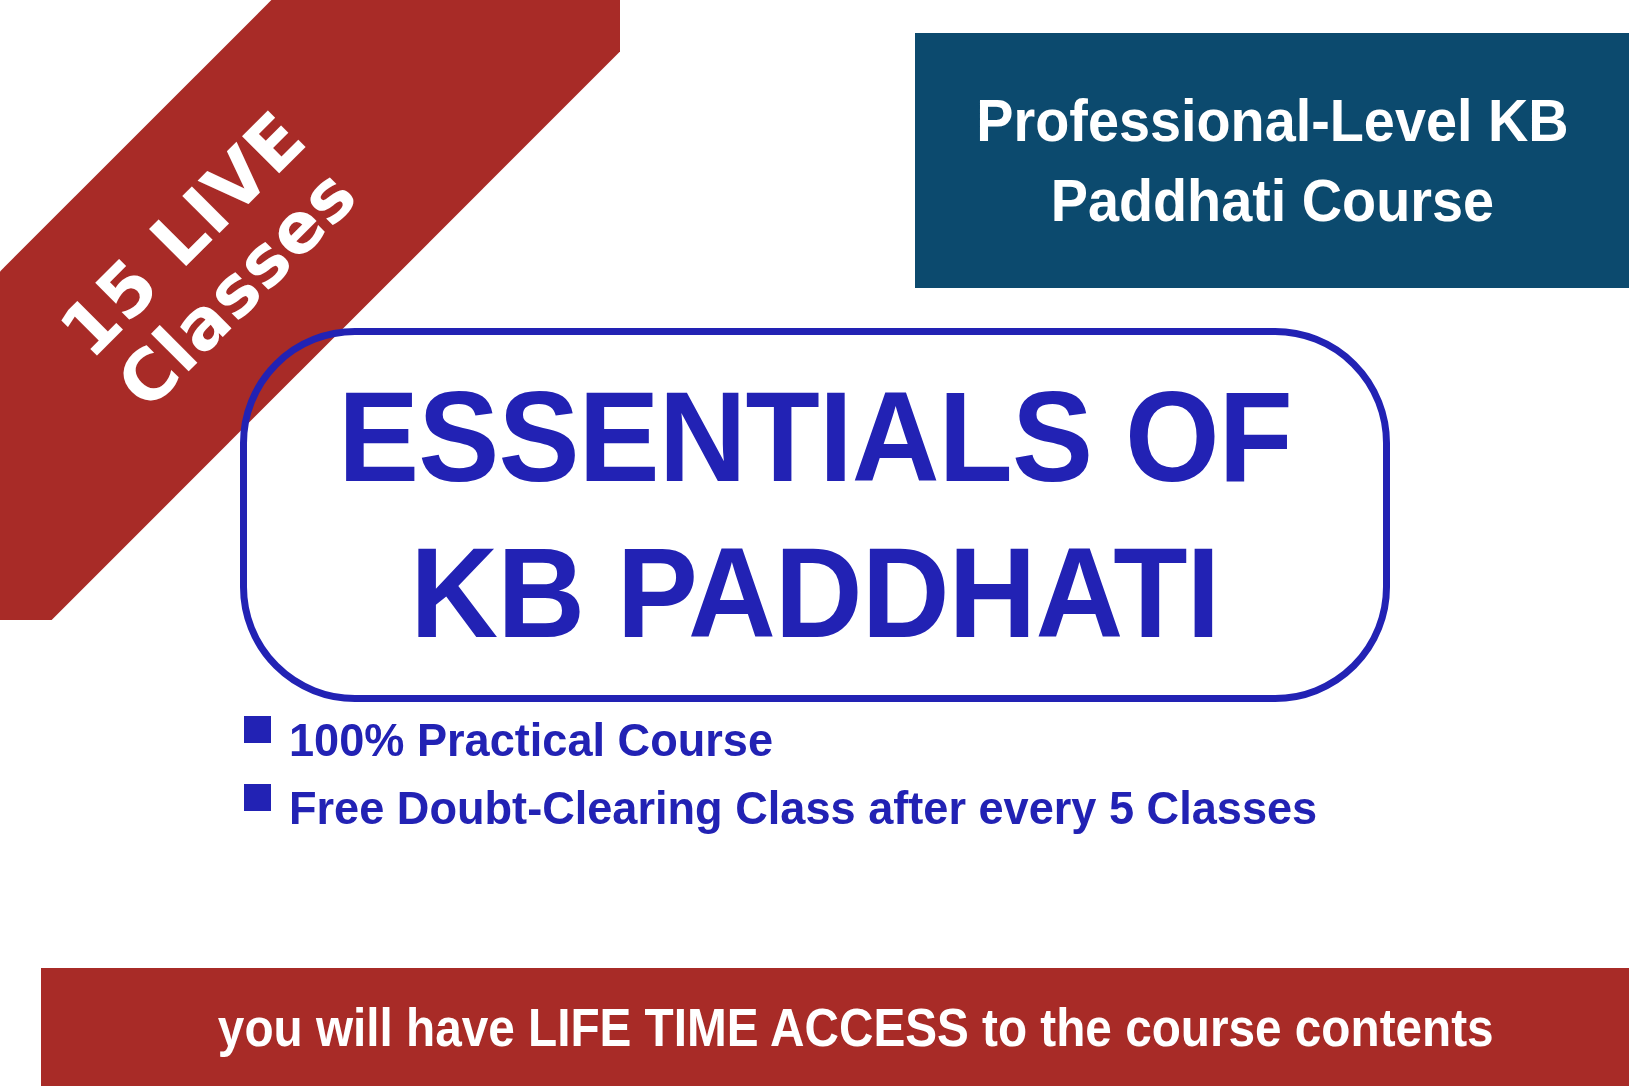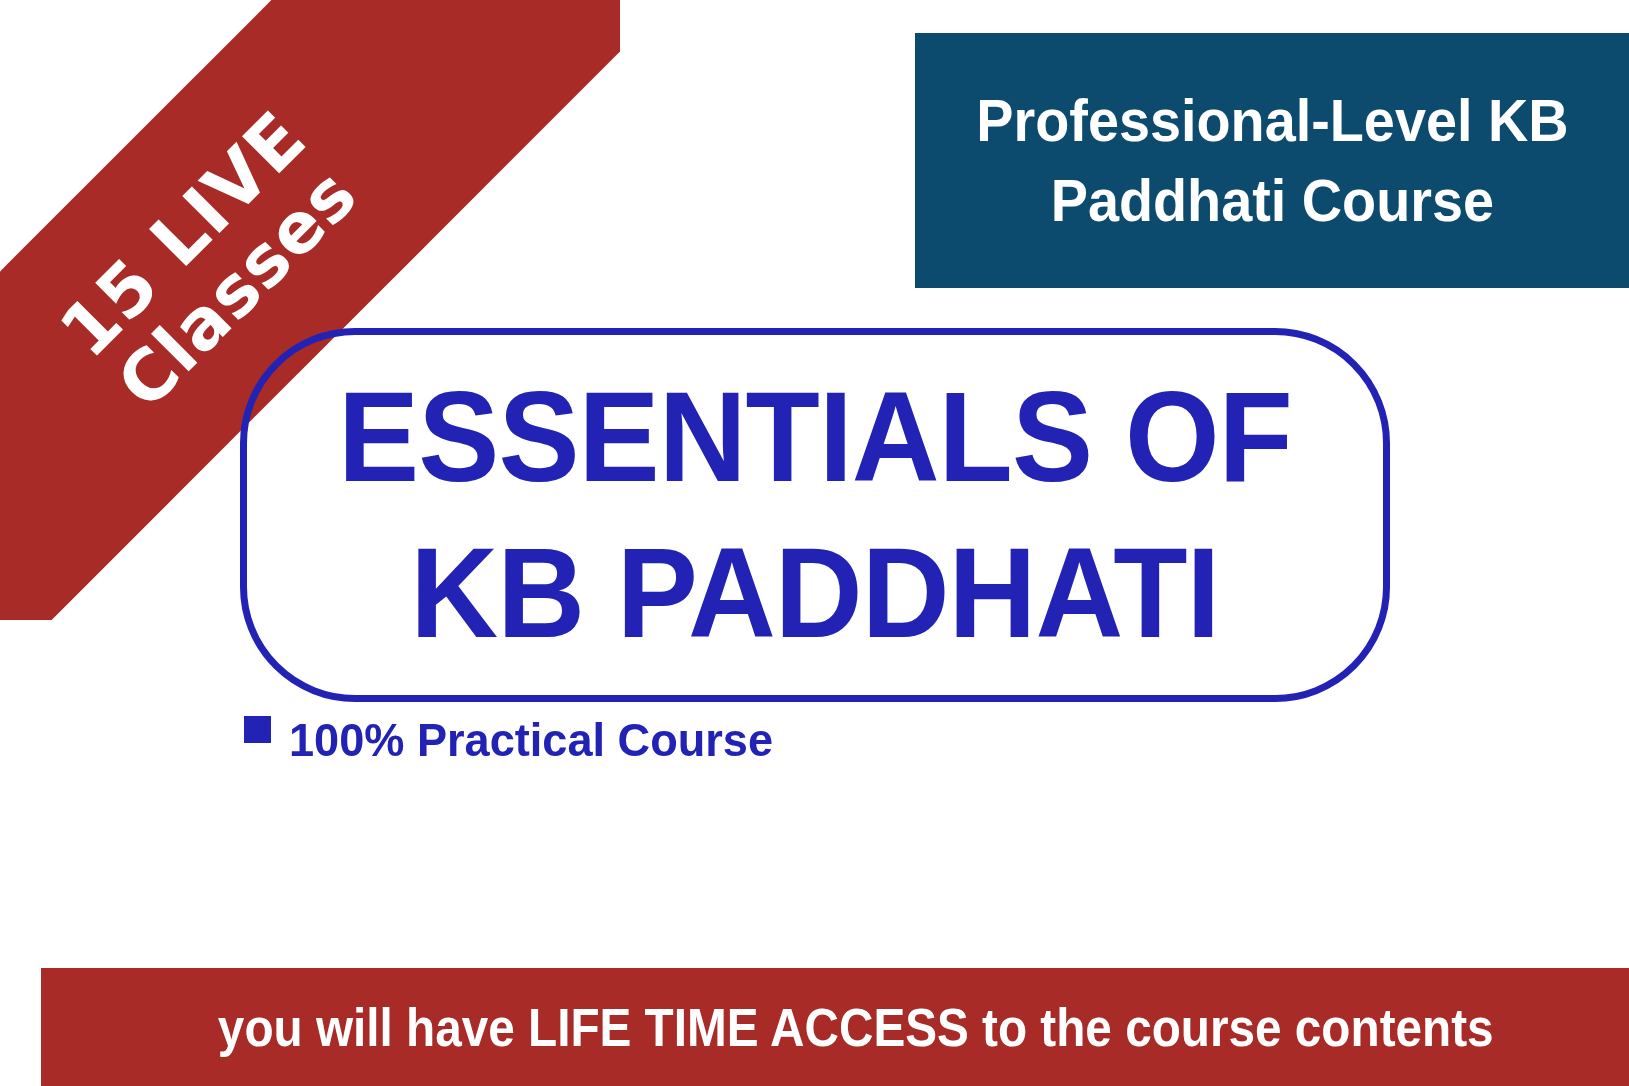--- a/index.html
+++ b/index.html
@@ -183,19 +183,23 @@
   <div class="title-box">
     <div class="title-line">ESSENTIALS OF</div>
     <div class="title-line">KB PADDHATI</div>
   </div>
 
   <div class="bullets">
     <div class="bullet-row">
       <span class="bullet-marker"></span>
       <span class="bullet-text">100% Practical Course</span>
     </div>
+    <div class="bullet-row">
+      <span class="bullet-marker"></span>
+      <span class="bullet-text">Free Doubt-Clearing Class after every 5 Classes</span>
+    </div>
   </div>
 
   <div class="footer-bar">
     <div class="footer-text">you will have LIFE TIME ACCESS to the course contents</div>
   </div>
 
 </div>
 
 </body></html>

